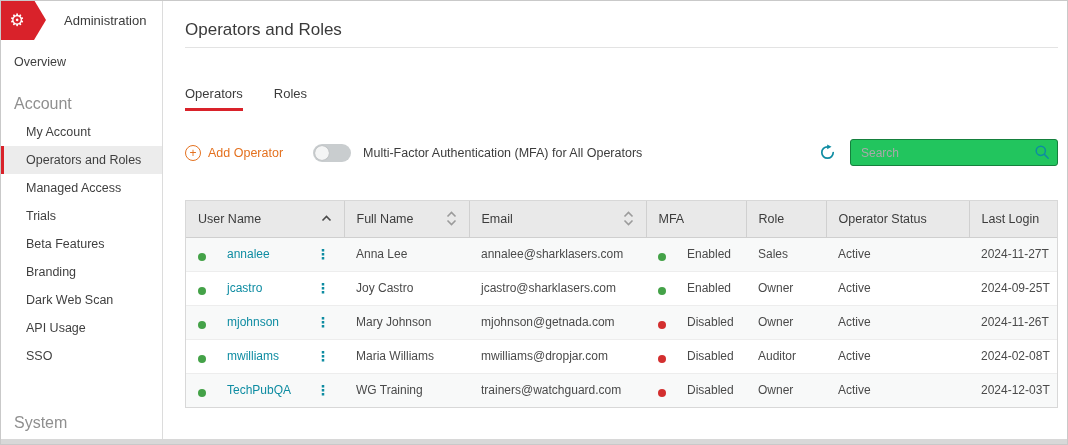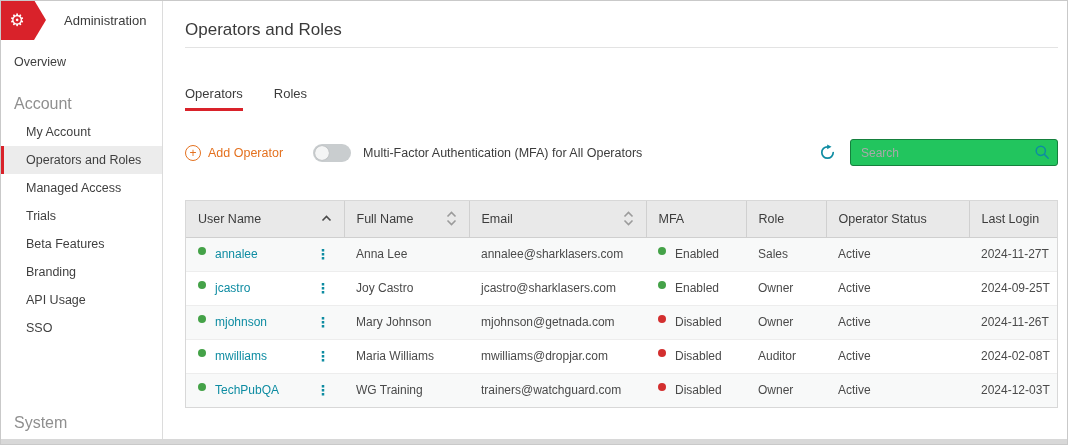--- a/index.html
+++ b/index.html
@@ -48,21 +48,21 @@
   table{width:100%;border-collapse:collapse;table-layout:fixed}
   thead th{background:var(--header-bg,#e9e9e9);height:36px;font-size:12.5px;font-weight:400;color:#3c3c3c;text-align:left;padding:0 12px;border-right:1px solid #d0d0d0;border-bottom:1px solid #cfcfcf;cursor:pointer;white-space:nowrap;overflow:hidden}
   thead th:last-child{border-right:none}
   .th-flex{display:flex;align-items:center;justify-content:space-between}
   tbody td{height:34px;padding:0 12px;font-size:12px;color:#4a4a4a;border-bottom:1px solid #ededed;white-space:nowrap;overflow:hidden}
   tbody tr:nth-child(odd){background:#f8f9f9}
   tbody tr:last-child td{border-bottom:none}
   .dot{width:8px;height:8px;border-radius:50%;display:inline-block;flex:0 0 8px}
   .dot.green{background:var(--status-green,#44a248)}
   .dot.red{background:var(--status-red,#d32f2f)}
-  .user-flex,.mfa-flex{display:flex;align-items:flex-start;gap:9px}
+  .user-flex,.mfa-flex{display:flex;align-items:flex-end;gap:21px}
   .user-link{color:var(--link-teal,#0e8ca2);text-decoration:none;cursor:pointer}
   .kebab{margin-left:auto;color:var(--link-teal,#0e8ca2);font-size:14px;font-weight:bold;cursor:pointer;line-height:1;padding-right:2px}
 
   .bottom-strip{grid-column:1/3;background:#d8d8d8}
 </style>
 </head>
 <body>
 
 <div class="app">
 
@@ -78,20 +78,21 @@
     </div>
     <nav class="side-nav">
       <div class="side-item">Overview</div>
       <div class="side-section">Account</div>
       <div class="side-item sub">My Account</div>
       <div class="side-item sub selected">Operators and Roles</div>
       <div class="side-item sub">Managed Access</div>
       <div class="side-item sub">Trials</div>
       <div class="side-item sub">Beta Features</div>
       <div class="side-item sub">Branding</div>
+      <div class="side-item sub">Dark Web Scan</div>
       <div class="side-item sub">API Usage</div>
       <div class="side-item sub">SSO</div>
       <div class="side-section bottom">System</div>
     </nav>
   </aside>
 
   <main class="main">
     <h1 class="page-title">Operators and Roles</h1>
     <hr class="title-rule">
 

